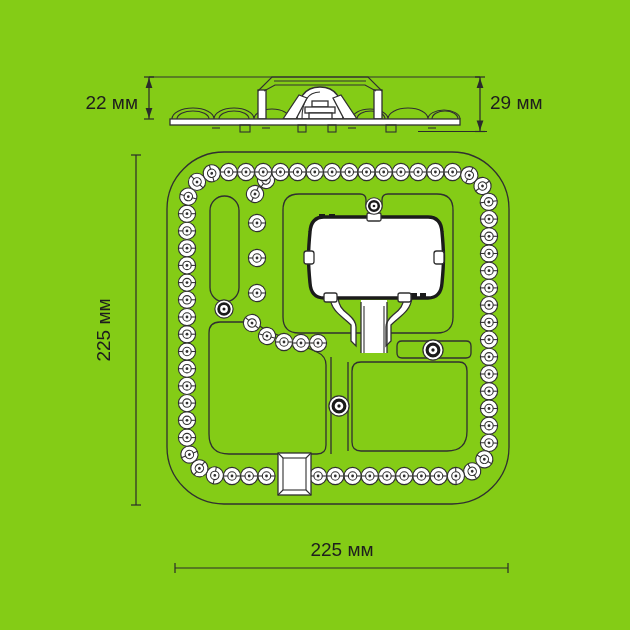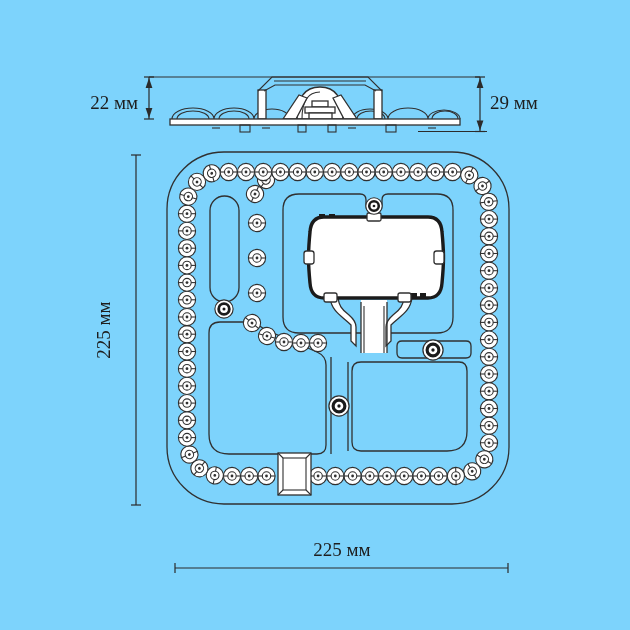--- a/index.html
+++ b/index.html
@@ -1,17 +1,17 @@
 <!DOCTYPE html>
 <html><head>
 <meta charset="utf-8">
 <style>
   html,body{margin:0;padding:0;background:#ffffff;}
-  .stage{position:relative;width:630px;height:630px;background:#7dd3fc;overflow:hidden;
-         font-family:Liberation Serif, serif;}
+  .stage{position:relative;width:630px;height:630px;background:#84cc16;overflow:hidden;
+         font-family:Liberation Sans, sans-serif;}
   svg{position:absolute;left:0;top:0;}
   .thin{stroke:#303030;stroke-width:1.3;fill:none;}
   .thin-lt{stroke:#303030;stroke-width:1.1;fill:none;}
   .whitefill{stroke:#303030;stroke-width:1.3;fill:#ffffff;}
   .dark{stroke:#1b1b1b;stroke-width:3.4;fill:#ffffff;}
   .dim{stroke:#2b2b2b;stroke-width:1.2;fill:none;}
   .dimtxt{fill:#1e1e1e;font-size:19px;}
 </style>
 </head>
 <body>

